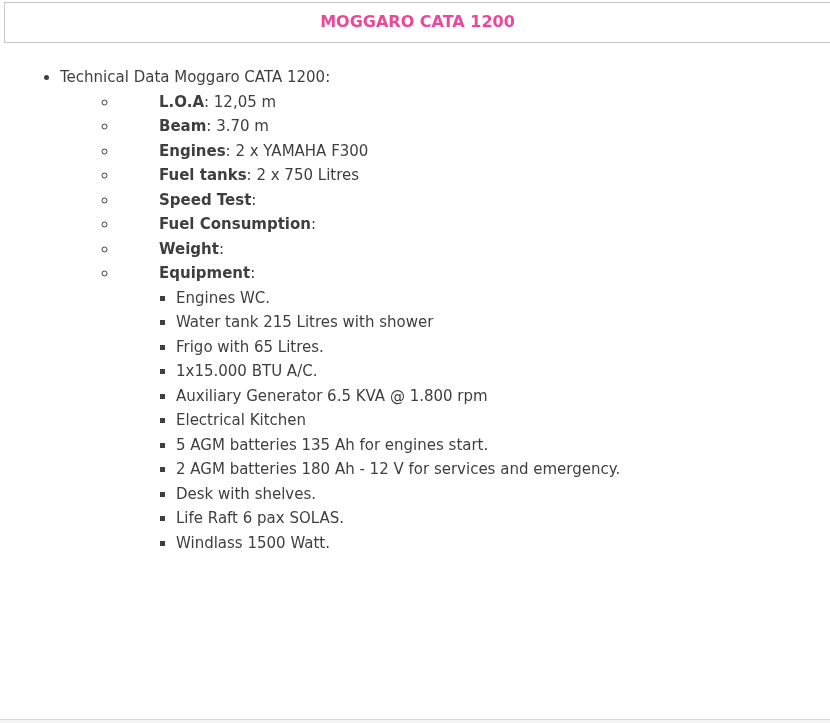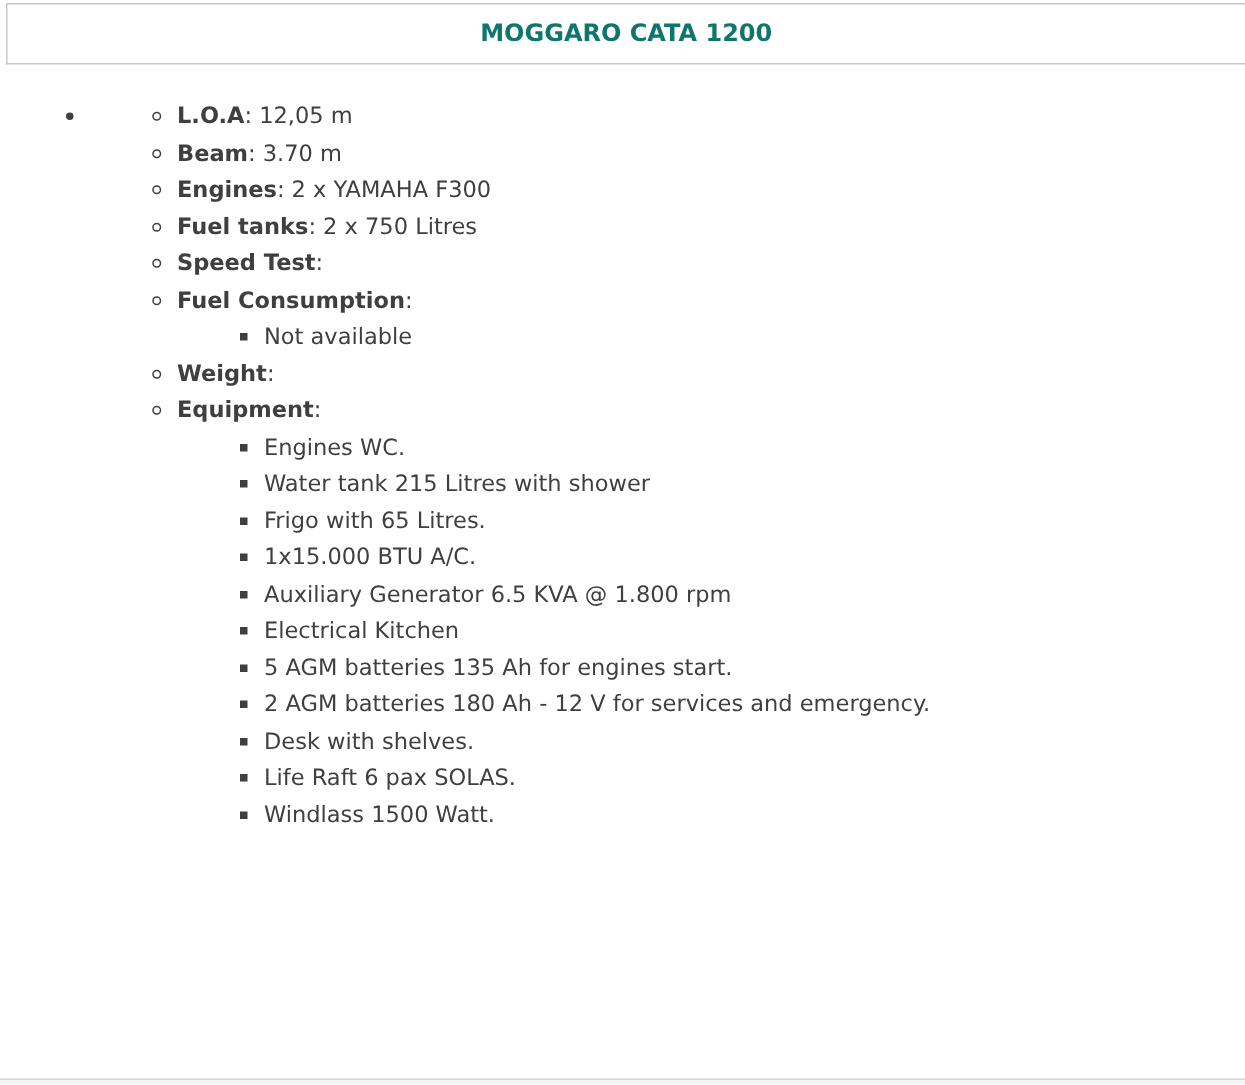--- a/index.html
+++ b/index.html
@@ -14,74 +14,72 @@
     color: #3f3f3f;
   }
   .title-bar {
     margin: 2px 0 0 4px;
     border: 1px solid #c8c8c8;
     border-right: none;
     background: #ffffff;
     text-align: center;
     font-weight: bold;
     font-size: 16px;
-    color: #0f766e;
+    color: #ec4899;
     padding: 9px 0 11px 0;
   }
   ul.root {
     list-style: disc;
     margin: 22px 0 0 0;
     padding-left: 60px;
   }
   ul.root li { line-height: 24.5px; }
   ul.root ul {
     list-style: circle;
     padding-left: 58px;
     margin: 0;
   }
   ul.root ul ul {
     list-style: square;
     padding-left: 58px;
   }
-  .b { font-weight: bold; }
+  .b { font-weight: bold; margin-left: 41px; }
   .footer-strip {
     position: absolute;
     left: 0; right: 0; bottom: 0;
     height: 4px;
     background: #f4f4f4;
     border-top: 1px solid #d8d8d8;
   }
 </style>
 </head>
 <body>
 
 <div class="title-bar">
   <span>MOGGARO CATA 1200</span>
 </div>
 
 <ul class="root">
   <li>
+    <span>Technical Data Moggaro CATA 1200:</span>
     <ul>
 
       <li><span class="b">L.O.A</span><span>: 12,05 m</span></li>
 
       <li><span class="b">Beam</span><span>: 3.70 m</span></li>
 
       <li><span class="b">Engines</span><span>: 2 x YAMAHA F300</span>
       </li>
 
       <li><span class="b">Fuel tanks</span><span>: 2 x 750 Litres</span></li>
 
       <li><span class="b">Speed Test</span><span>:</span>
       </li>
 
       <li><span class="b">Fuel Consumption</span><span>:</span>
-        <ul>
-          <li><span>Not available</span></li>
-        </ul>
       </li>
 
       <li><span class="b">Weight</span><span>:</span>
       </li>
 
       <li><span class="b">Equipment</span><span>:</span>
         <ul>
           <li><span>Engines WC.</span></li>
           <li><span>Water tank 215 Litres with shower</span></li>
           <li><span>Frigo with 65 Litres.</span></li>

